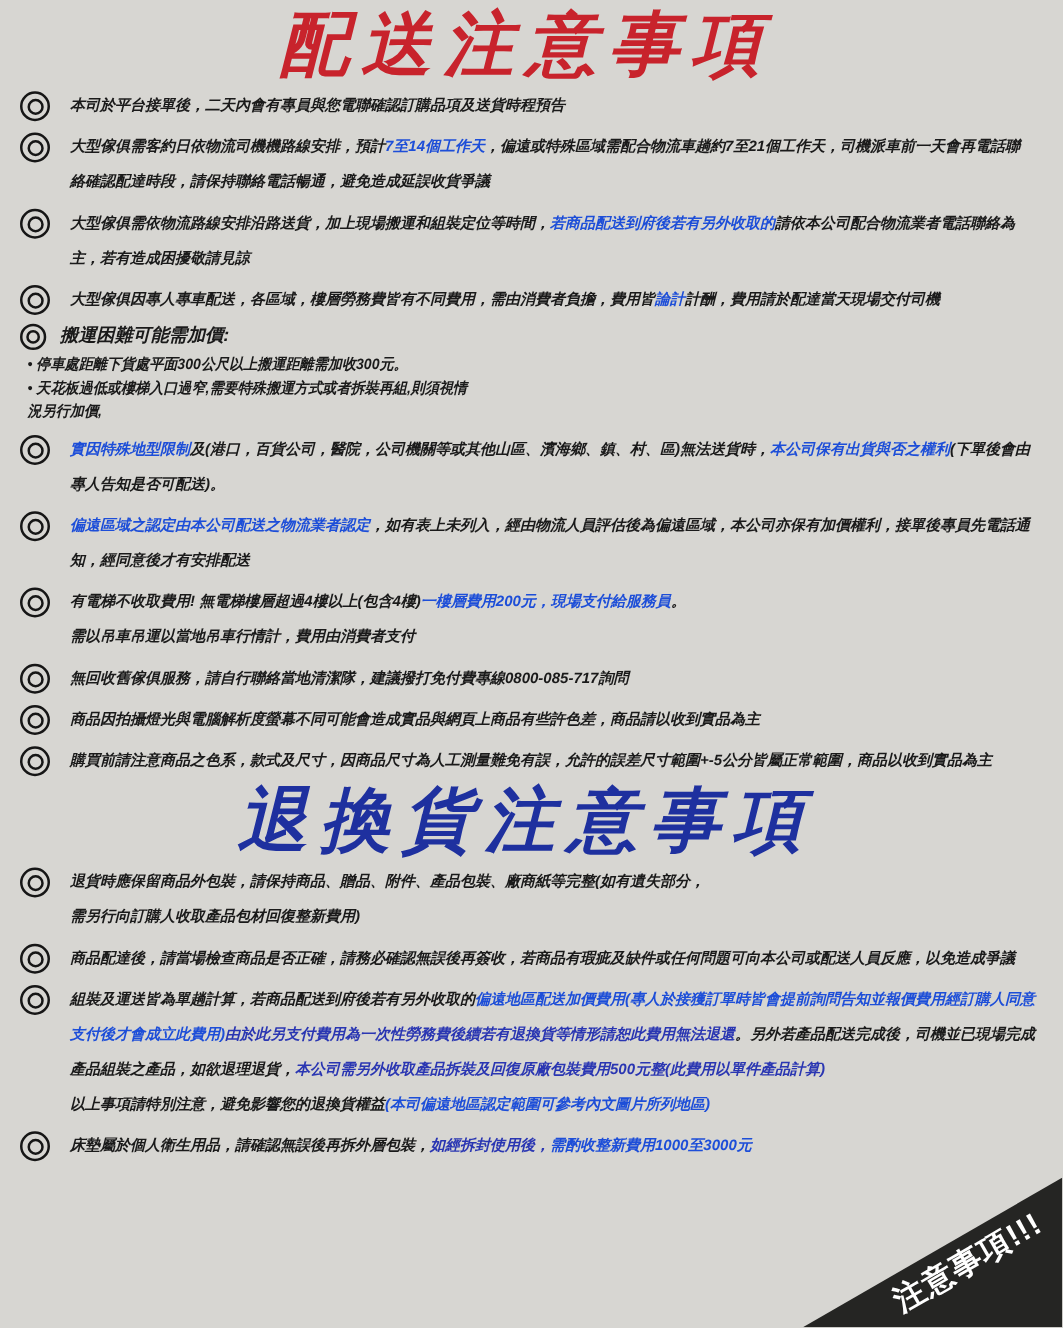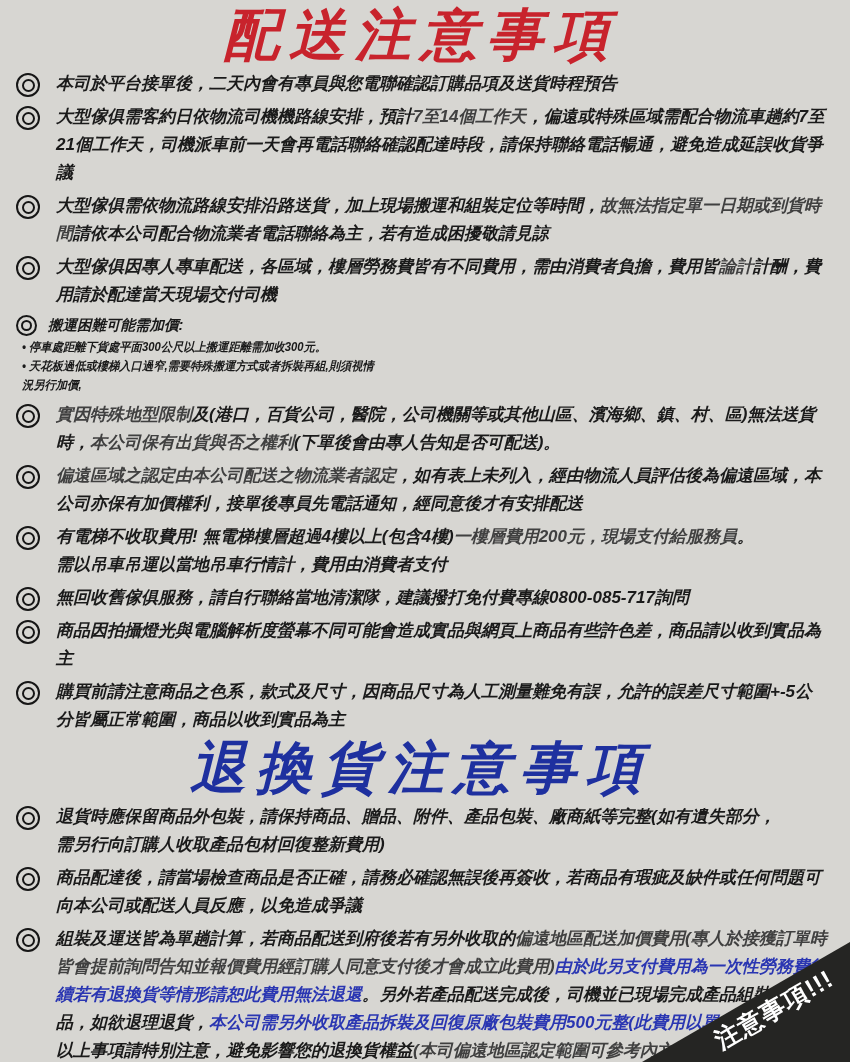--- a/index.html
+++ b/index.html
@@ -33,23 +33,23 @@
     box-sizing:border-box;
   }
   .dc-icon::before{
     content:"";
     width:13px;height:13px;
     border:2.5px solid #161616;border-radius:50%;
     box-sizing:border-box;
   }
   .dc-icon.small{width:21px;height:21px;border-width:2px;}
   .dc-icon.small::before{width:11px;height:11px;border-width:2px;}
-  .item-text{font-size:17px;line-height:28px;flex:1;padding-right:2px;}
+  .item-text{font-size:12px;line-height:28px;flex:1;padding-right:2px;}
   .c-k{color:#1a1a1a;}
-  .c-r{color:#404040;}
+  .c-r{color:#1d4ed8;}
   .c-b{color:#2a36b2;}
   
   .columns{display:flex;margin:4px 0 6px 0;}
   .col{box-sizing:border-box;}
   .col-left{width:392px;}
   .col-right{flex:1;}
   .col-head{display:flex;align-items:flex-end;}
   .col-head .icon-cell{flex:0 0 32px;padding-top:0;}
   .col-head-text{font-size:14.5px;line-height:22px;}
   .dot-list{margin:2px 0 0 10px;}
@@ -88,21 +88,21 @@
       <div class="notice-item">
         <span class="icon-cell">
           <span class="dc-icon"></span>
         </span>
         <div class="item-text"><span class="c-k">大型傢俱需客約日依物流司機機路線安排，預計</span><span class="c-r">7至14個工作天</span><span class="c-k">，偏遠或特殊區域需配合物流車趟約7至21個工作天，司機派車前一天會再電話聯絡確認配達時段，請保持聯絡電話暢通，避免造成延誤收貨爭議</span></div>
       </div>
       <div class="notice-item">
         <span class="icon-cell">
           <span class="dc-icon"></span>
         </span>
-        <div class="item-text"><span class="c-k">大型傢俱需依物流路線安排沿路送貨，加上現場搬運和組裝定位等時間，</span><span class="c-r">故無法指定單一日期或到貨時間</span><span class="c-k">請依本公司配合物流業者電話聯絡為主，若有造成困擾敬請見諒</span></div>
+        <div class="item-text"><span class="c-k">大型傢俱需依物流路線安排沿路送貨，加上現場搬運和組裝定位等時間，</span><span class="c-r">若商品配送到府後若有另外收取的</span><span class="c-k">請依本公司配合物流業者電話聯絡為主，若有造成困擾敬請見諒</span></div>
       </div>
       <div class="notice-item">
         <span class="icon-cell">
           <span class="dc-icon"></span>
         </span>
         <div class="item-text"><span class="c-k">大型傢俱因專人專車配送，各區域，樓層勞務費皆有不同費用，需由消費者負擔，費用皆</span><span class="c-r">論計</span><span class="c-k">計酬，費用請於配達當天現場交付司機</span></div>
       </div>
       <div class="columns">
         <div class="col col-left">
           <div class="col-head">

